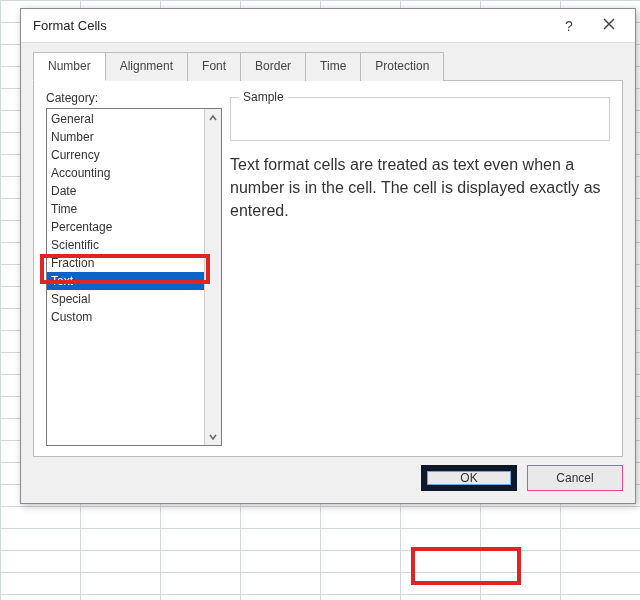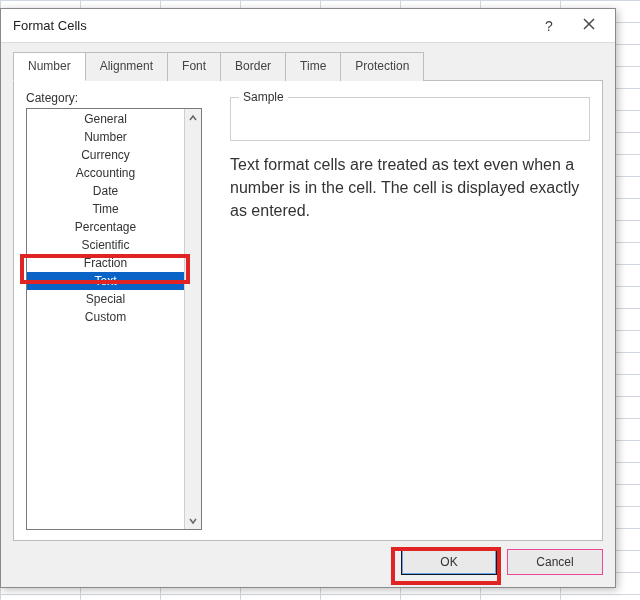--- a/index.html
+++ b/index.html
@@ -13,22 +13,22 @@
   }
   .bg-grid {
     position: absolute; inset: 0;
     background:
       repeating-linear-gradient(to right, #d0d7de 0 1px, transparent 1px 80px),
       repeating-linear-gradient(to bottom, #d0d7de 0 1px, transparent 1px 22px);
     background-color: #ffffff;
   }
   .dialog {
     position: absolute;
-    left: 0; top: 8px;
-    width: 616px; height: 580px;
+    left: 20px; top: 8px;
+    width: 616px; height: 496px;
     background: #f0f0f0;
     border: 1px solid #8a8a8a;
     box-shadow: 2px 2px 8px rgba(0,0,0,0.25);
     display: flex; flex-direction: column;
   }
   .titlebar {
     height: 34px;
     background: #ffffff;
     display: flex; align-items: center;
     padding: 0 6px 0 12px;
@@ -63,40 +63,39 @@
     border-bottom: 1px solid #ffffff;
     z-index: 2;
   }
   .tabpanel {
     margin: 0 12px 8px 12px;
     border: 1px solid #bdbdbd;
     background: #ffffff;
     flex: 1;
     display: flex;
     padding: 10px 12px;
-    gap: 28px;
+    gap: 8px;
   }
   .left-col { width: 176px; display: flex; flex-direction: column; }
   .label { font-size: 12px; margin-bottom: 3px; color: #333; }
   .category-list {
     flex: 1;
     border: 1px solid #7a7a7a;
     background: #ffffff;
     overflow: hidden;
     position: relative;
     display: flex;
   }
   .cat-items { flex: 1; padding: 1px 0; }
   .cat-item {
     padding: 1px 4px;
     font-size: 12px;
     line-height: 16px;
     cursor: default;
     white-space: nowrap;
-    text-align: center;
   }
   .cat-item.selected {
     background: #0a64c8;
     color: #ffffff;
   }
   .cat-scroll {
     width: 17px;
     background: #f0f0f0;
     border-left: 1px solid #cfcfcf;
     display: flex; flex-direction: column; justify-content: space-between;
@@ -129,21 +128,21 @@
     padding: 0 12px 12px 12px;
   }
   .btn {
     width: 96px; height: 26px;
     border: 1px solid #ec4899;
     background: #e9e9e9;
     font-size: 12px;
     display: flex; align-items: center; justify-content: center;
     cursor: default;
   }
-  .btn.default { border: 1px solid #0f172a; box-shadow: inset 0 0 0 1px #6aa6e6; }
+  .btn.default { border: 6px solid #0f172a; box-shadow: inset 0 0 0 1px #6aa6e6; }
   .hi-red {
     position: absolute;
     border: 4px solid #e02424;
     pointer-events: none;
   }
 </style>
 </head>
 <body>
 
 <div class="bg-grid"></div>

